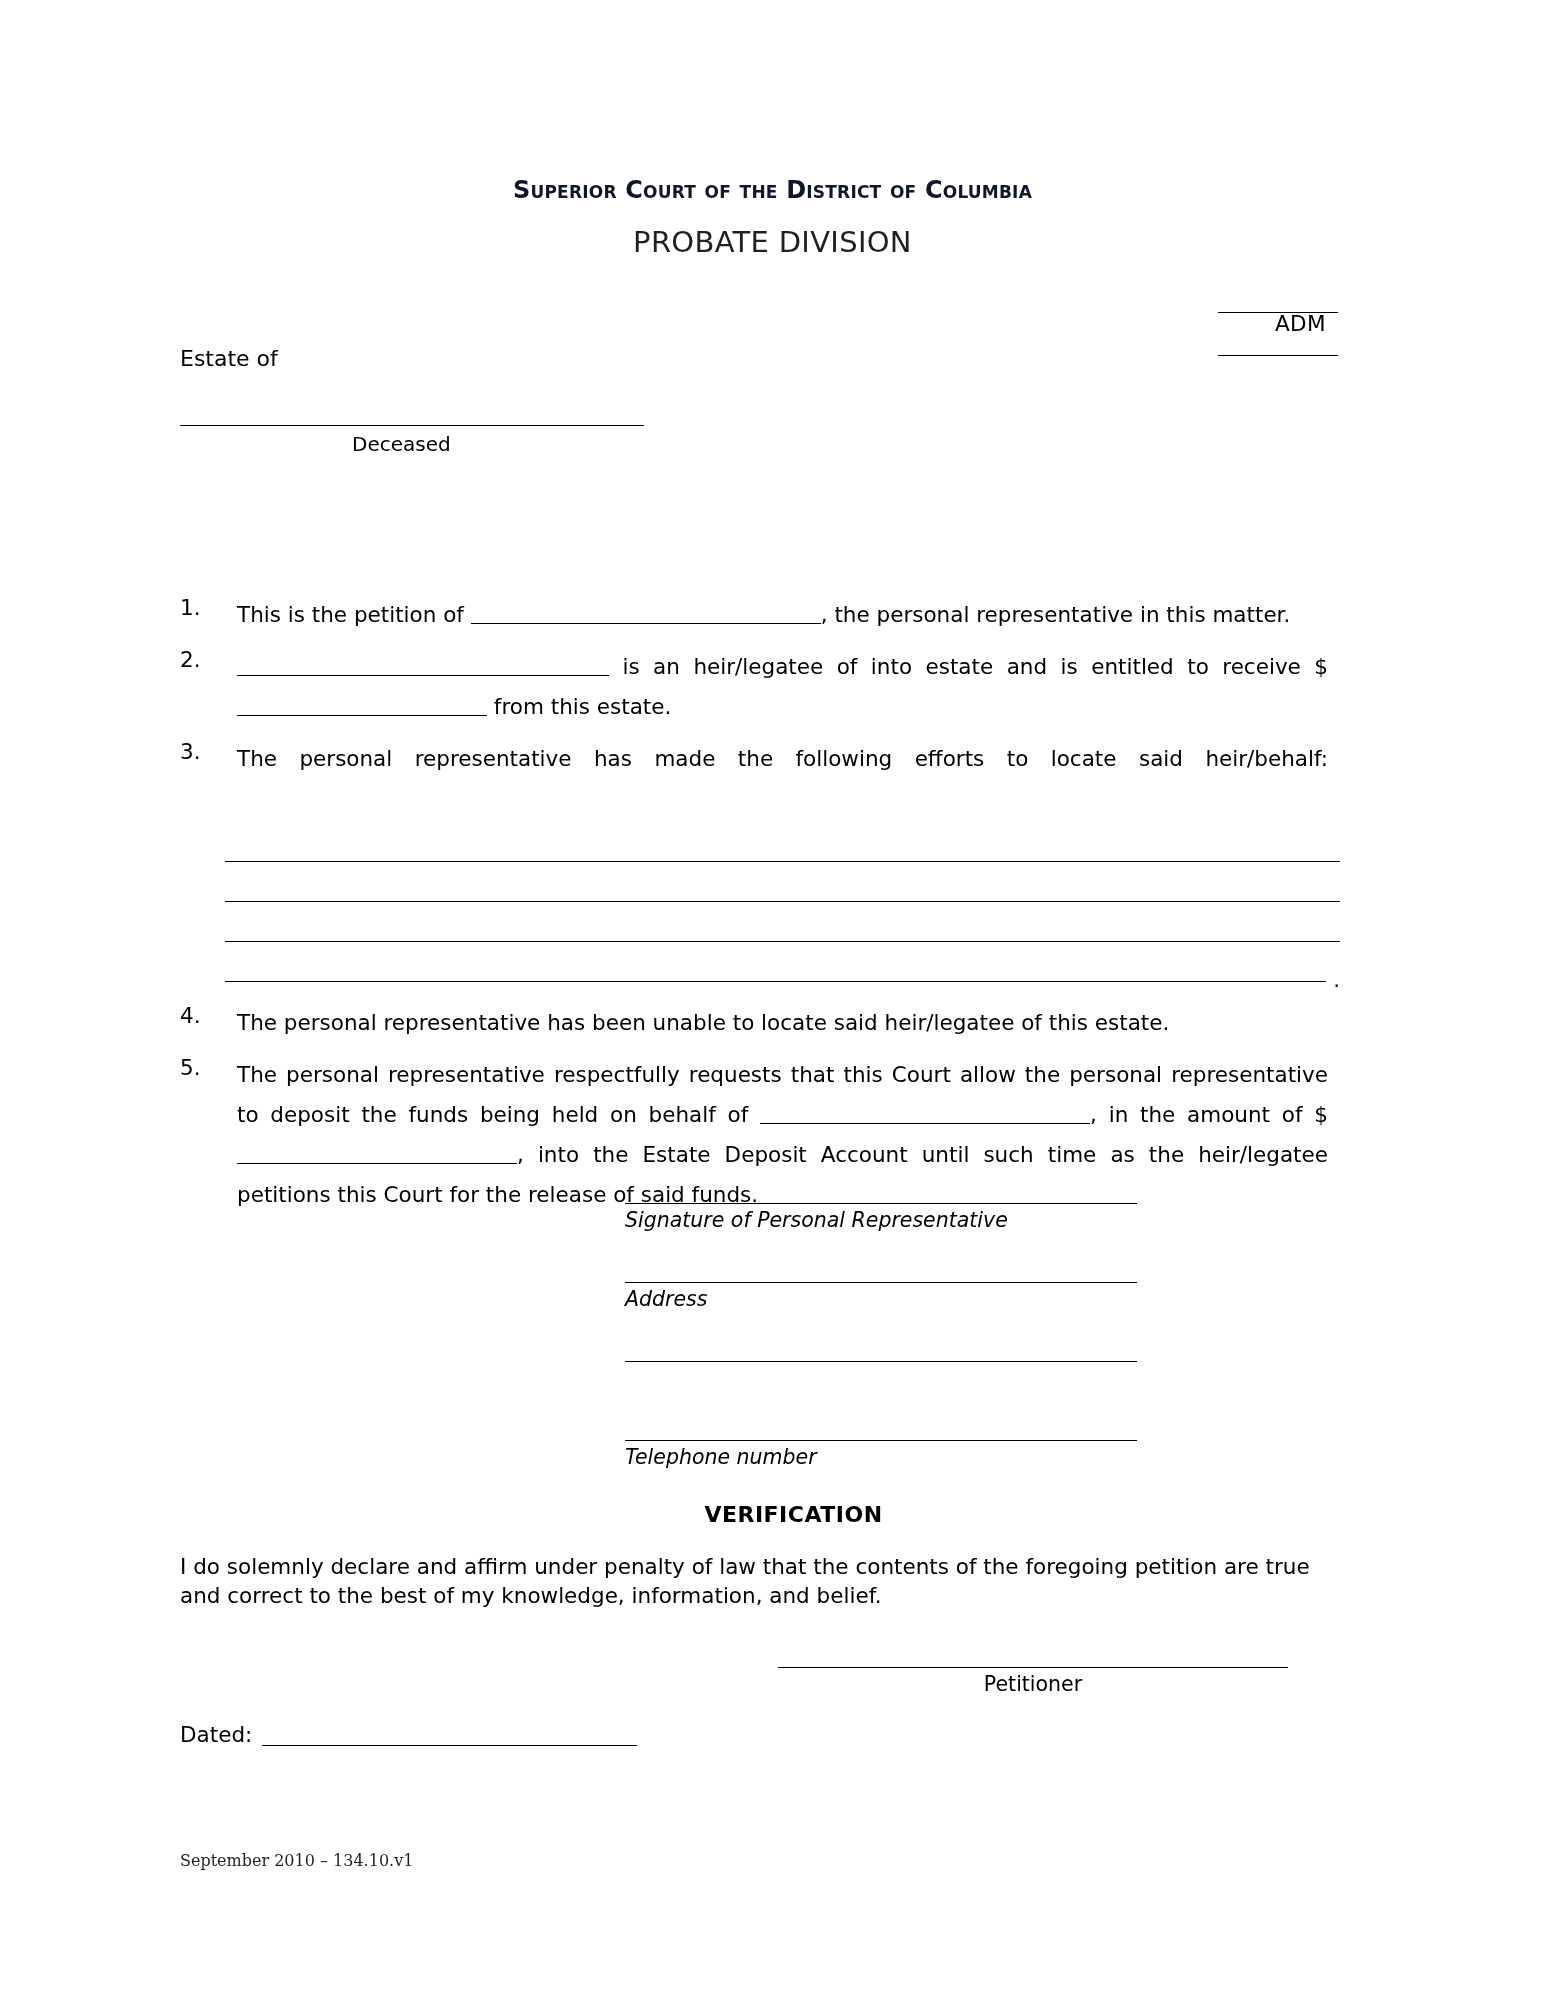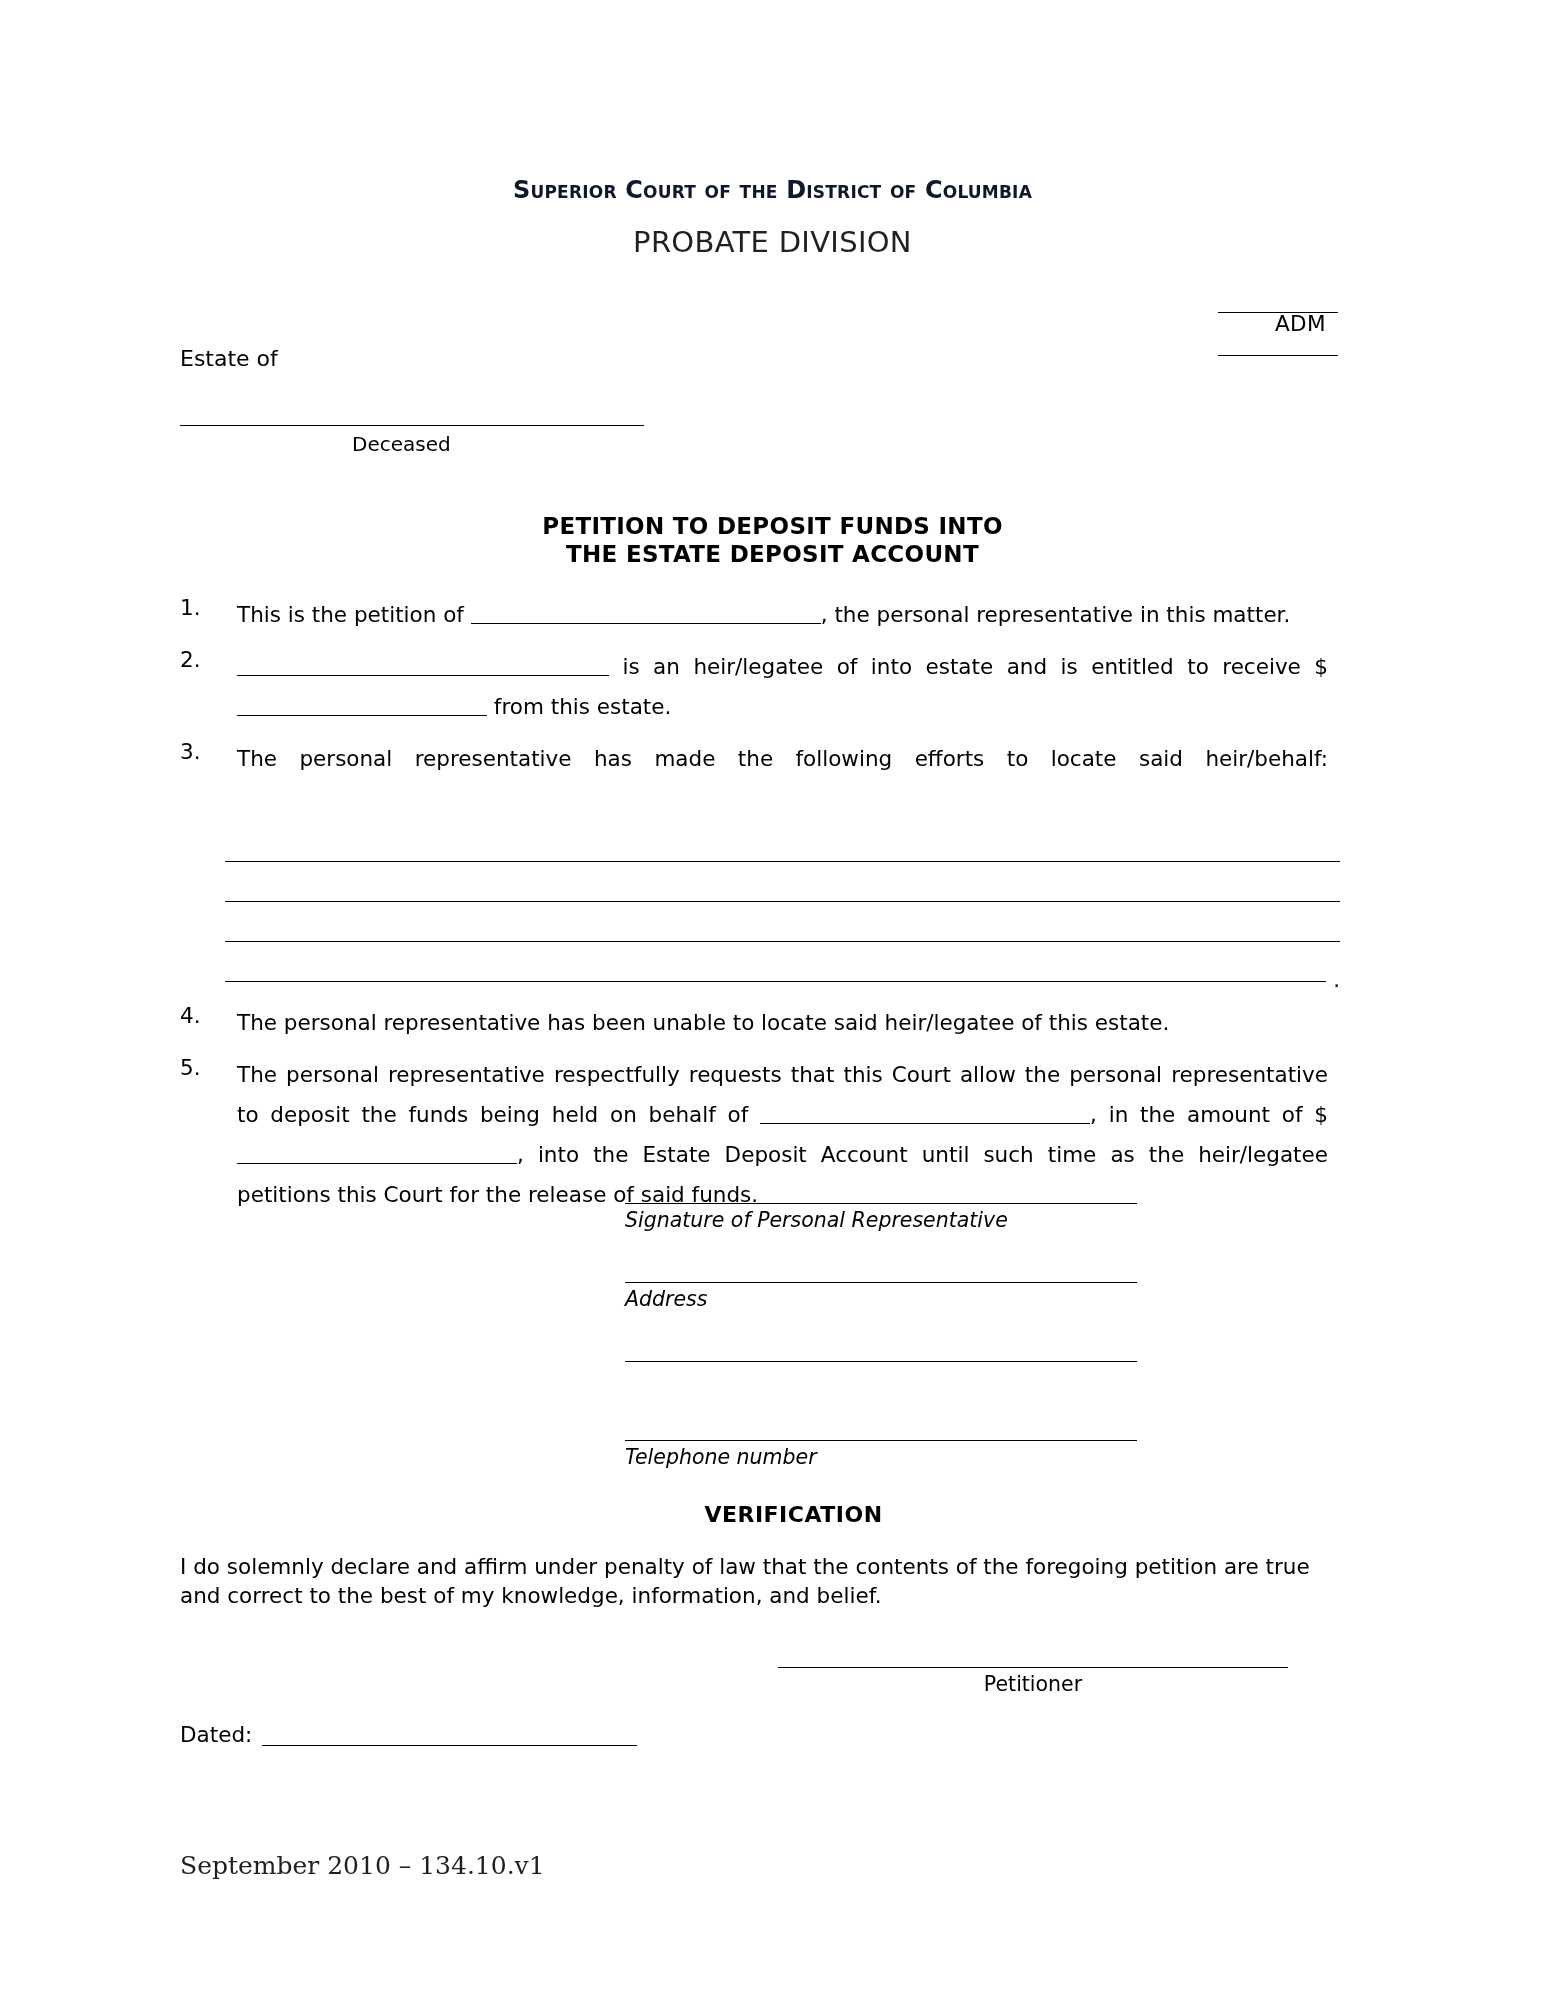--- a/index.html
+++ b/index.html
@@ -256,21 +256,21 @@
     height: 19px;
     margin-left: 10px;
   }
 
   
   .footer {
     position: absolute;
     left: 180px;
     top: 1853px;
     font-family: "DejaVu Serif", serif;
-    font-size: 25px;
+    font-size: 16px;
     line-height: 1;
     color: #231f20;
   }
 </style>
 </head>
 <body>
 
 <div class="page">
 
   <div class="court-title">Superior Court of the District of Columbia</div>
@@ -279,24 +279,20 @@
   <div class="adm-row">
     <span class="adm-rule"></span>
     <span class="adm-label">ADM</span>
     <span class="adm-rule"></span>
   </div>
 
   <div class="estate-of">Estate of</div>
   <div class="deceased-rule"></div>
   <div class="deceased-label">Deceased</div>
 
-  <div class="doc-title">
-    <div>PETITION TO DEPOSIT FUNDS INTO</div>
-    <div>THE ESTATE DEPOSIT ACCOUNT</div>
-  </div>
 
   <div class="body-block">
 
     <div class="item">
       <span class="num">1.</span>
       <p class="para"><span>This is the petition of</span>&nbsp;<span class="fillline fl-350"></span><span>, the personal representative in this matter.</span></p>
     </div>
 
     <div class="item">
       <span class="num">2.</span>

